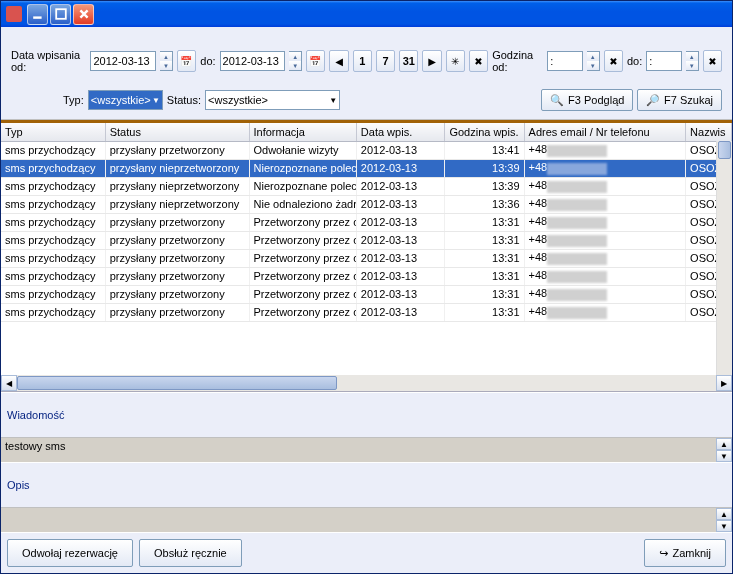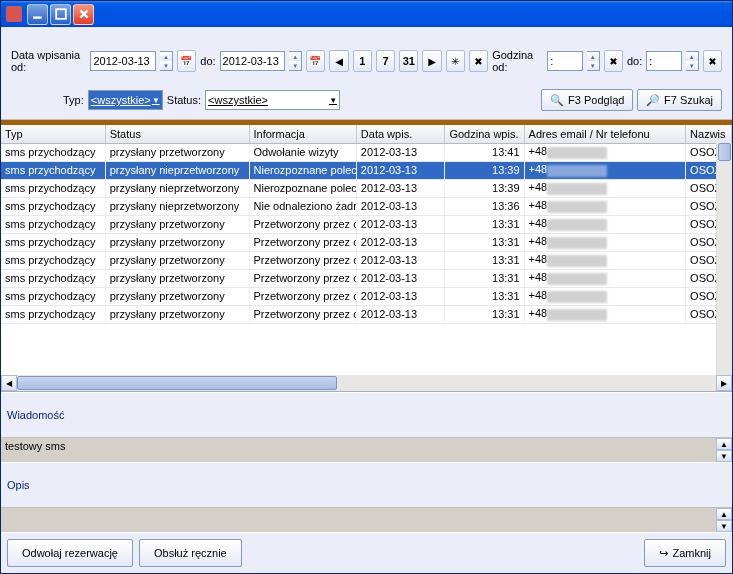--- a/index.html
+++ b/index.html
@@ -15,32 +15,32 @@
 .win-btn.min, .win-btn.max { background: linear-gradient(to bottom,#7ba7e0,#2a5fc9); }
 .win-btn.close { background: linear-gradient(to bottom,#f5987a,#e33b25); }
 .win-btn svg { width: 12px; height: 12px; }
 
 .toolbar { background: #ebeef9; padding: 6px 10px 4px; border-bottom: 1px solid #c0c0c0; }
 .toolbar-row { display: flex; align-items: center; gap: 4px; margin-bottom: 4px; margin-top: 16px; }
 .toolbar label { color: #000; }
 .date-input, .time-input, .combo { border: 1px solid #7f9db9; background: #fff; height: 20px; padding: 0 2px; display: flex; align-items: center; }
 .date-input { width: 75px; }
 .time-input { width: 40px; }
-.combo { width: 75px; text-decoration: underline; }
+.combo { width: 75px; }
 .combo.type { background: #316ac5; color: #fff; }
 .combo.status { width: 135px; }
 .spin { width: 15px; height: 20px; display: flex; flex-direction: column; border: 1px solid #7f9db9; border-left: none; }
 .spin div { flex: 1; background: linear-gradient(#fff,#e3e9f5); display: flex; align-items: center; justify-content: center; font-size: 6px; cursor: pointer; color: #4a6a99; }
 .tb-btn { width: 22px; height: 22px; border: 1px solid #a9bcd9; background: linear-gradient(#fff,#e3e9f5); border-radius: 2px; display: flex; align-items: center; justify-content: center; cursor: pointer; font-size: 10px; }
 .action-btn { height: 22px; padding: 0 8px; border: 1px solid #7f9db9; background: linear-gradient(#fff,#e3e9f5); border-radius: 2px; display: flex; align-items: center; gap: 4px; cursor: pointer; }
 .spacer { flex: 1; }
 .drop-arrow { margin-left: auto; font-size: 8px; color: #000; }
 .combo.type .drop-arrow { color: #fff; }
 
-.grid-wrap { flex: 1; background: #fff; position: relative; border-top: 5px solid #a16207; border-bottom: 1px solid #aab; display: flex; flex-direction: column; min-height: 0; }
+.grid-wrap { flex: 1; background: #fff; position: relative; border-top: 3px solid #a16207; border-bottom: 1px solid #aab; display: flex; flex-direction: column; min-height: 0; }
 .grid { flex: 1; overflow: hidden; position: relative; }
 table { border-collapse: collapse; width: 100%; table-layout: fixed; }
 th { background: linear-gradient(#fcfcfd,#f0f1f5 50%,#e6e8ee); border-right: 1px solid #c5c8d3; border-bottom: 1px solid #b5b9c5; height: 18px; text-align: left; padding: 0 4px; font-weight: normal; overflow: hidden; white-space: nowrap; }
 td { border-bottom: 1px solid #e8e8e8; border-right: 1px solid #f0f0f0; height: 18px; padding: 0 4px; overflow: hidden; white-space: nowrap; }
 tr.selected td { background: #316ac5; color: #fff; }
 td.right { text-align: right; }
 .col-typ { width: 100px; }
 .col-status { width: 138px; }
 .col-info { width: 103px; }
 .col-data { width: 85px; }

